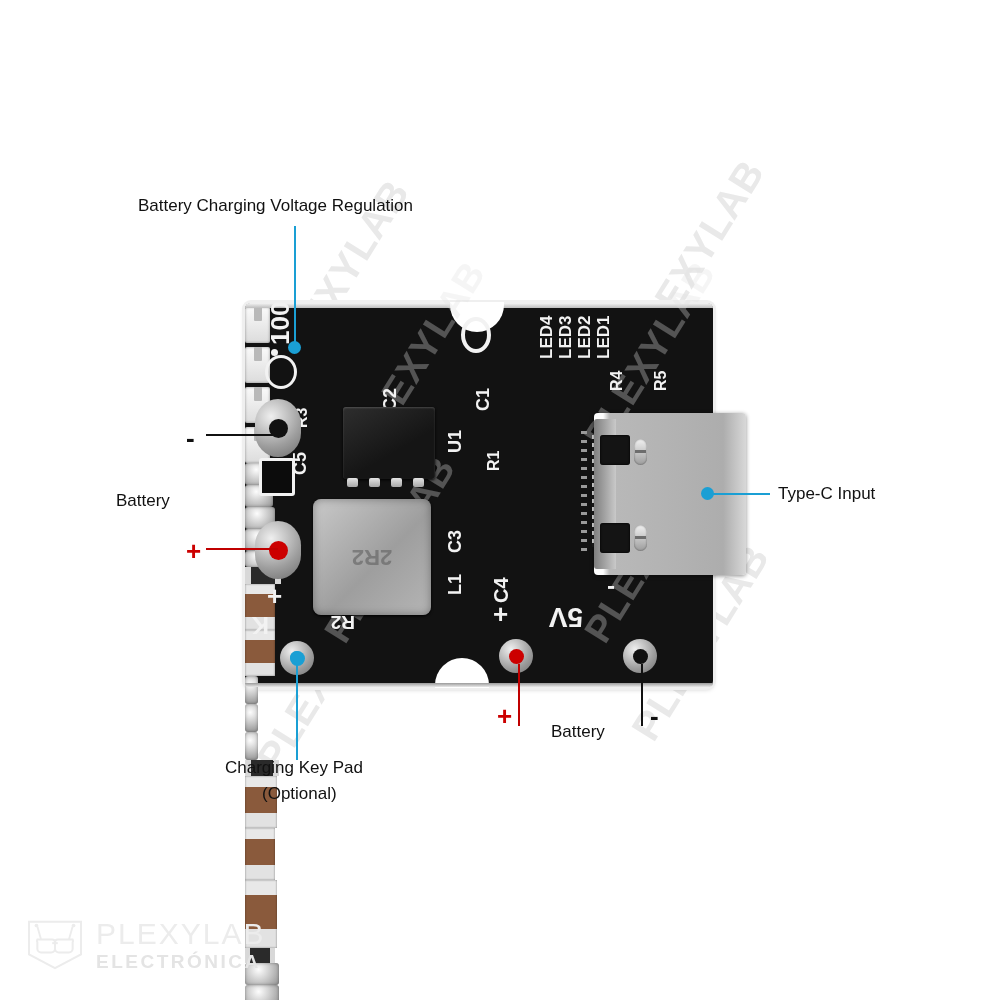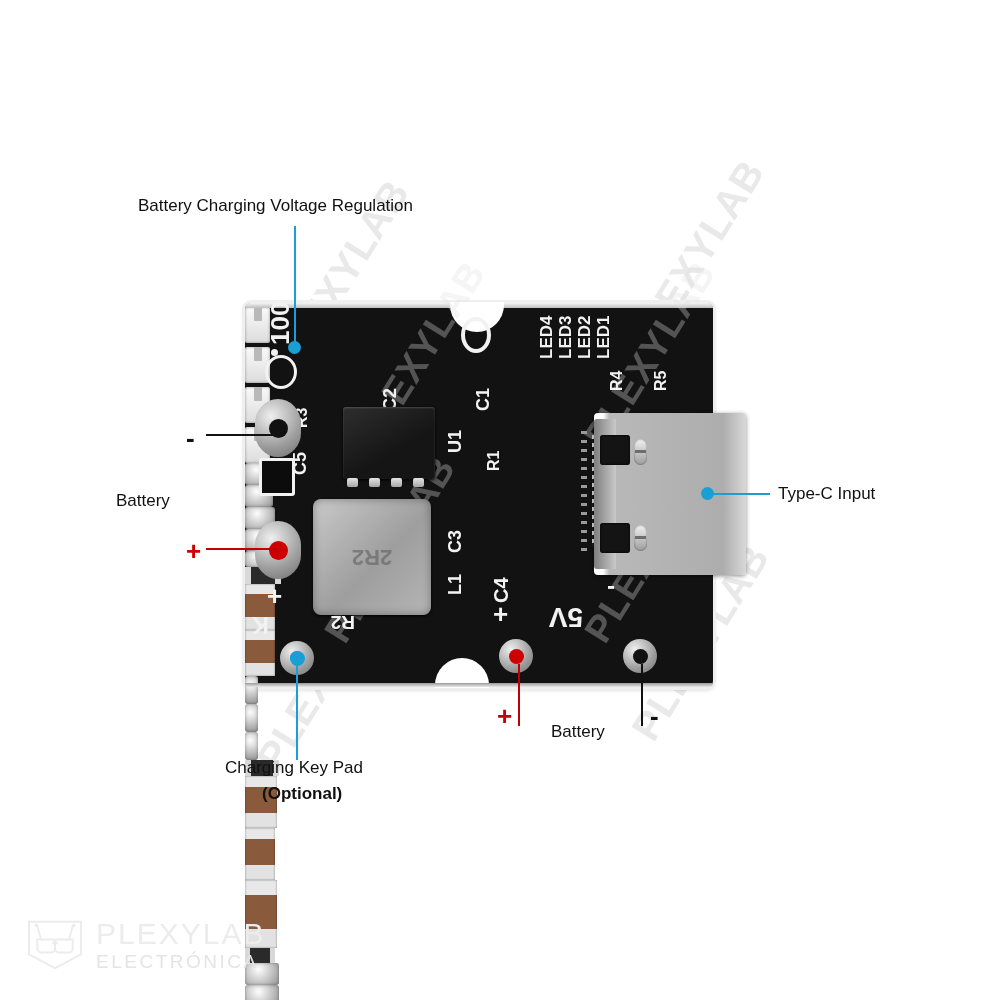--- a/index.html
+++ b/index.html
@@ -93,21 +93,21 @@
   .sign{position:absolute;font-size:26px;font-weight:700;line-height:1;}
   .sign.red{color:#cc0000;}
   .sign.blk{color:#111;}
 
   
   .logo{position:absolute;left:26px;top:912px;width:250px;height:66px;
         display:flex;align-items:center;gap:12px;}
   .logo .glyph{width:58px;height:52px;}
   .logo .txt{display:flex;flex-direction:column;line-height:1;}
   .logo .t1{font-size:30px;color:#ececec;letter-spacing:2px;font-weight:400;}
-  .logo .t2{font-size:19px;color:#e4e4e4;letter-spacing:2.5px;font-weight:400;margin-top:3px;}
+  .logo .t2{font-size:19px;color:#e4e4e4;letter-spacing:2.5px;font-weight:700;margin-top:3px;}
 </style>
 </head>
 <body>
 
 <div class="stage">
 
   <div class="wm" style="left:230px;top:255px;transform:rotate(-58deg);">PLEXYLAB</div>
   <div class="wm" style="left:585px;top:235px;transform:rotate(-58deg);">PLEXYLAB</div>
   <div class="wm" style="left:215px;top:650px;transform:rotate(-58deg);">PLEXYLAB</div>
   <div class="wm" style="left:590px;top:620px;transform:rotate(-58deg);">PLEXYLAB</div>
@@ -246,21 +246,21 @@
   <div class="sign red" style="left:186px;top:538px;">+</div>
   <div class="ln red" style="left:206px;top:548px;width:72px;height:2px;"></div>
 
   <div class="dot" style="left:701px;top:487px;"></div>
   <div class="ln blue" style="left:712px;top:493px;width:58px;height:2px;"></div>
   <div class="lbl big" style="left:778px;top:484px;">Type-C Input</div>
 
   <div class="dot" style="left:290px;top:651px;"></div>
   <div class="ln blue" style="left:296px;top:662px;width:2px;height:98px;"></div>
   <div class="lbl big" style="left:225px;top:758px;">Charging Key Pad</div>
-  <div class="lbl big" style="left:262px;top:784px;font-weight:bold;">(Optional)</div>
+  <div class="lbl big" style="left:262px;top:784px;">(Optional)</div>
 
   <div class="ln red" style="left:518px;top:664px;width:2px;height:62px;"></div>
   <div class="sign red" style="left:497px;top:703px;">+</div>
   <div class="ln" style="left:641px;top:664px;width:2px;height:62px;"></div>
   <div class="sign blk" style="left:650px;top:703px;">-</div>
   <div class="lbl big" style="left:551px;top:722px;">Battery</div>
 
   <div class="logo">
     <svg class="glyph" viewBox="0 0 62 56">
       <path d="M3 3 H59 V38 L31 53 L3 38 Z" fill="none" stroke="#ececec" stroke-width="2.2"></path>

